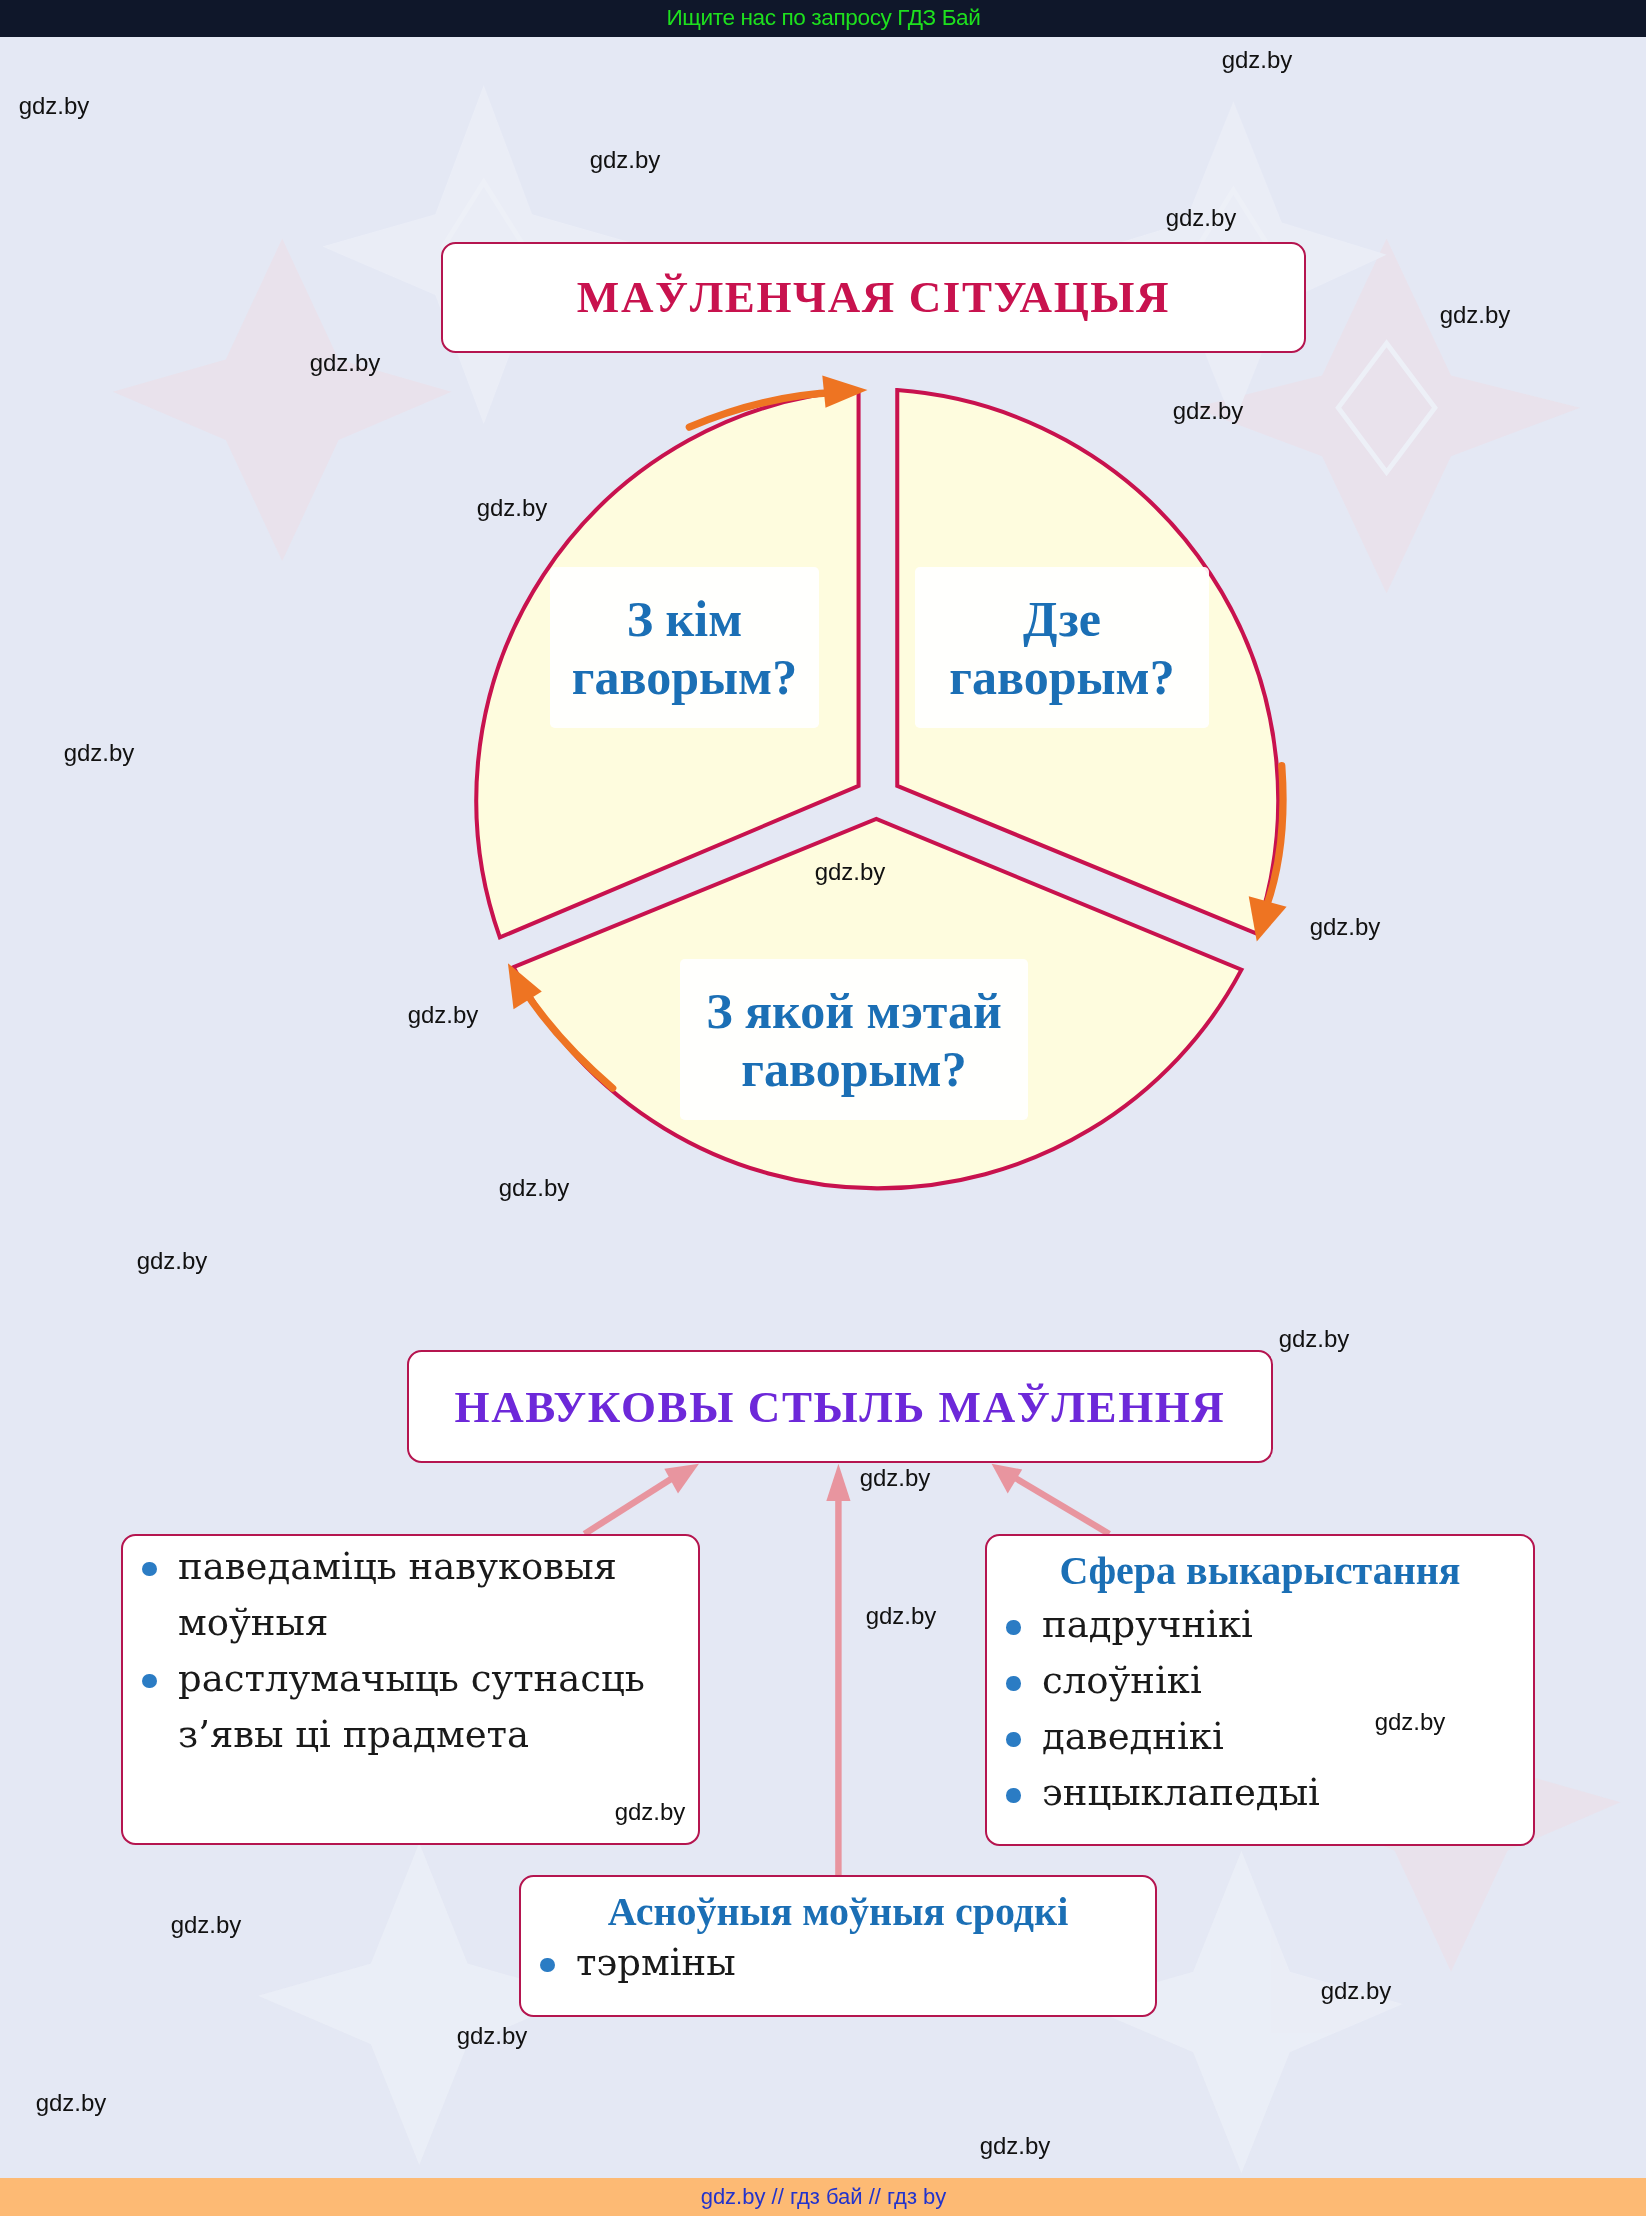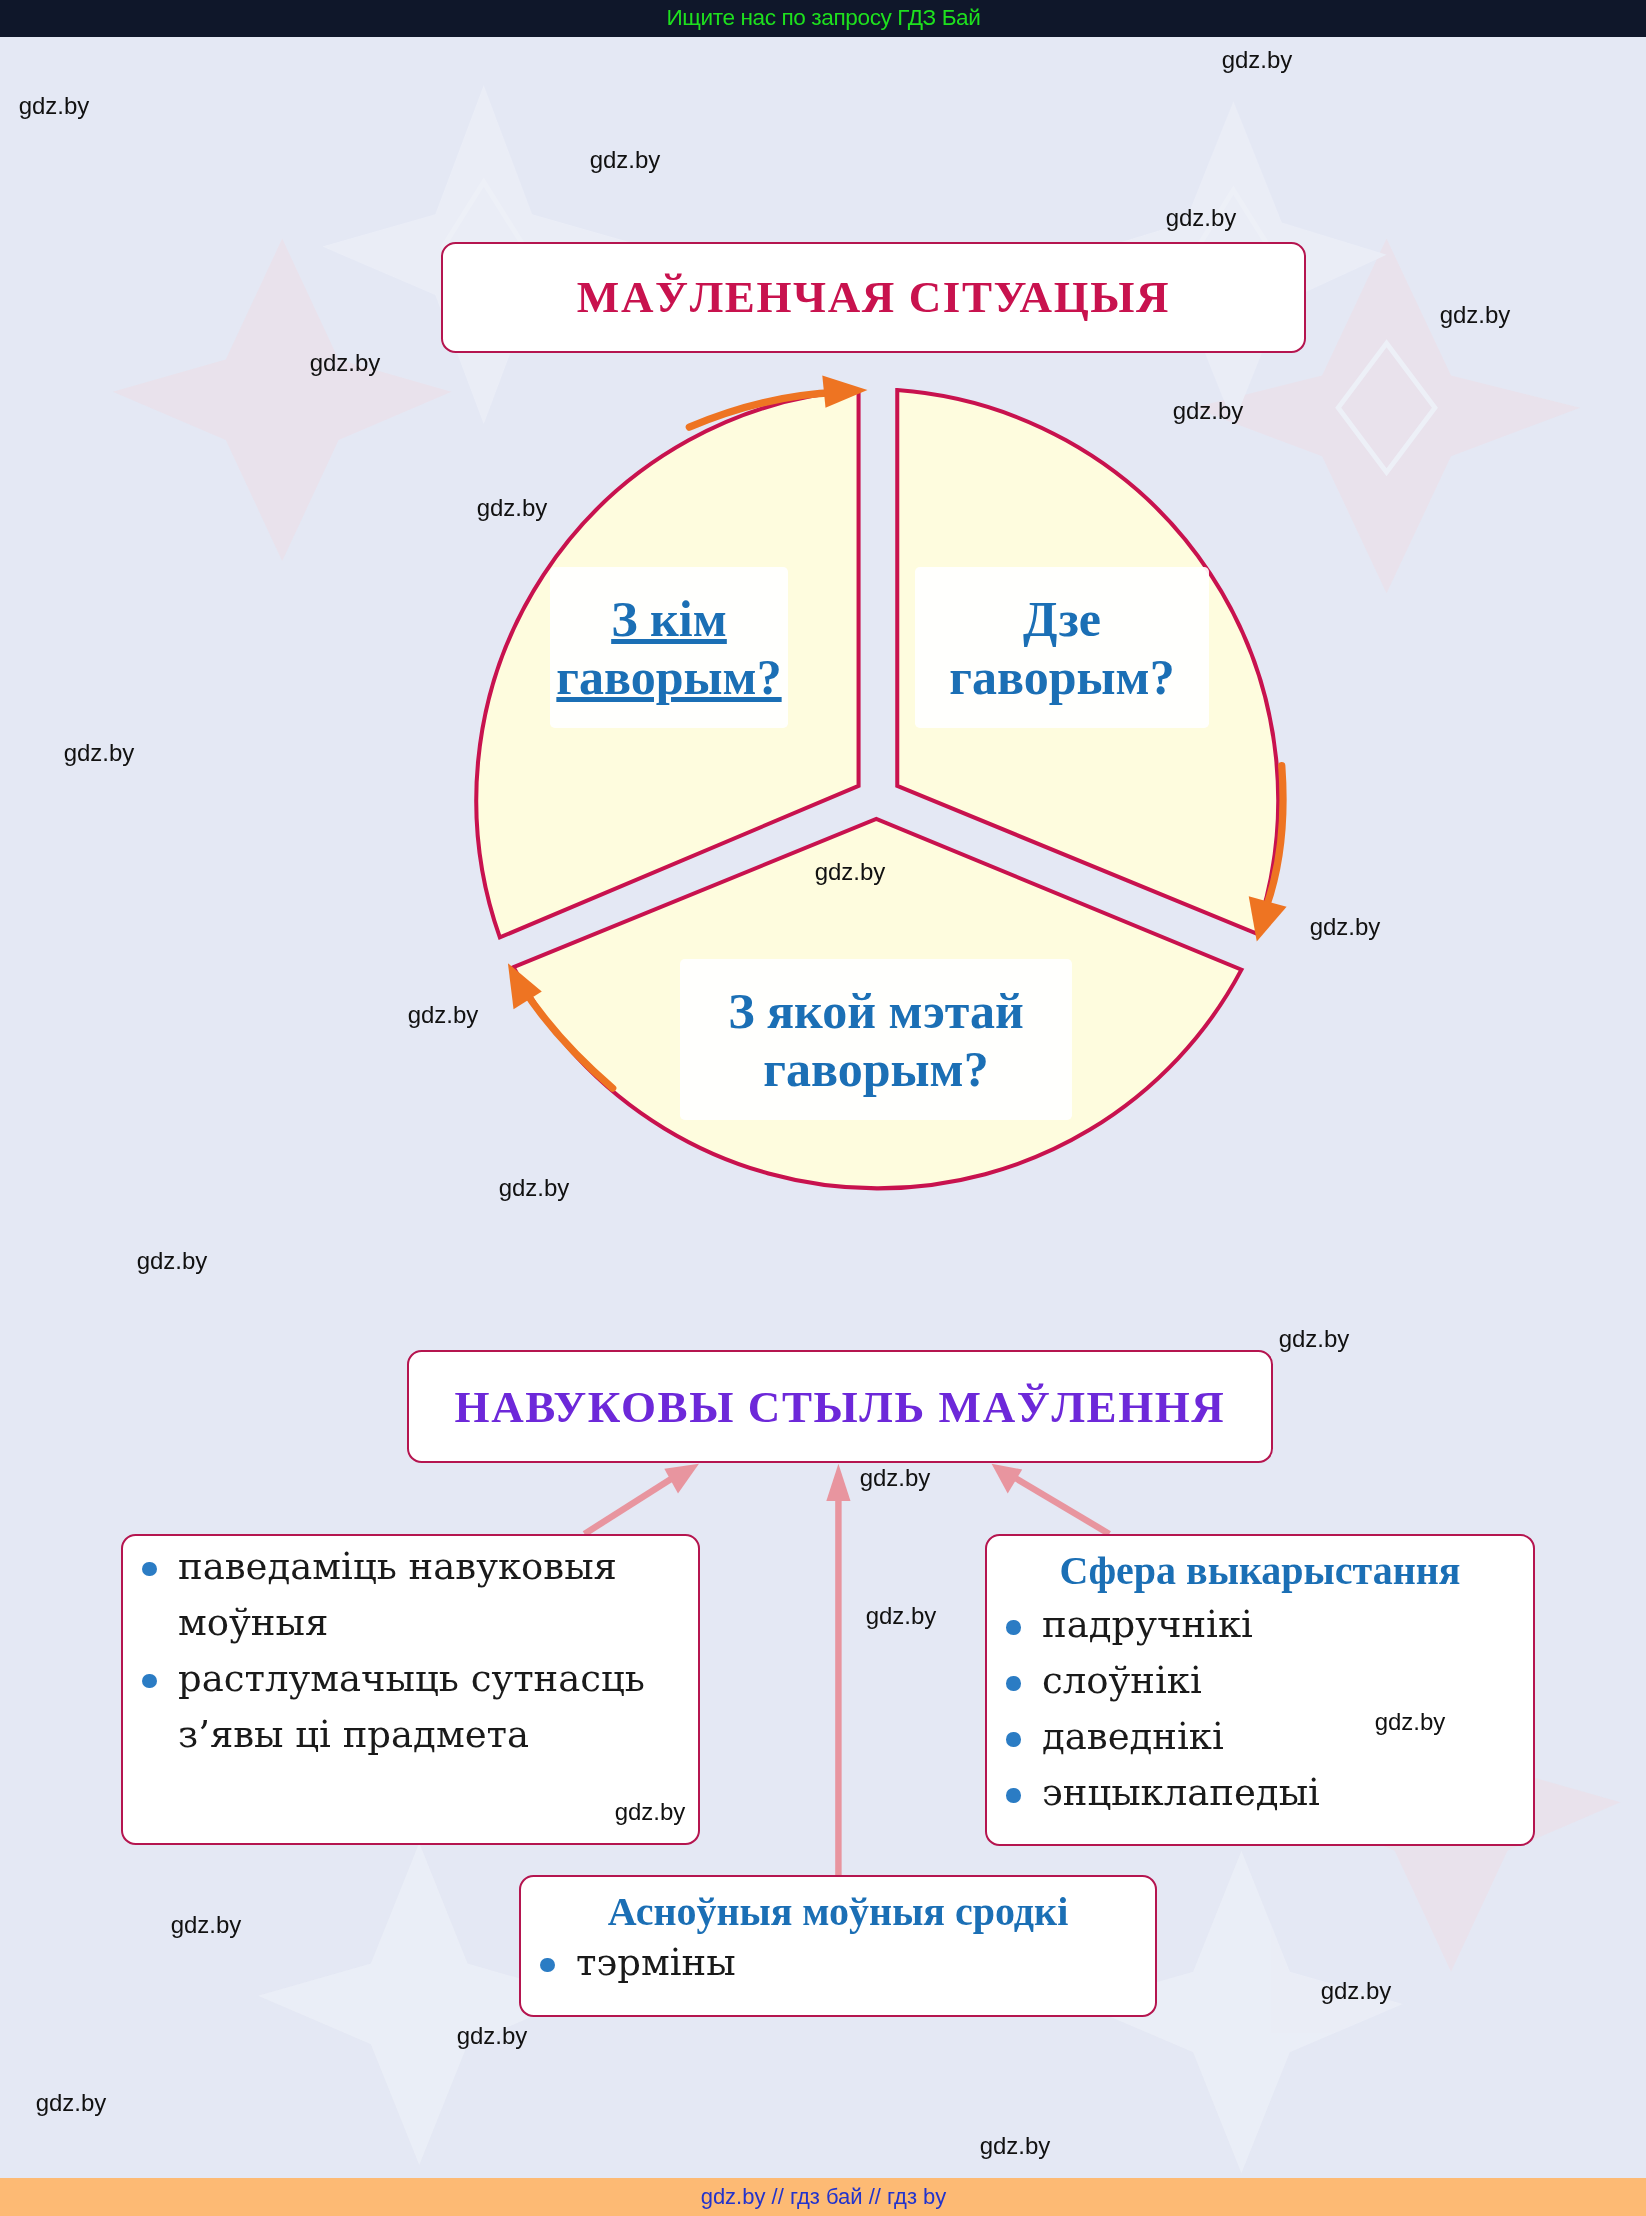--- a/index.html
+++ b/index.html
@@ -68,29 +68,29 @@
       <path d="M1590,950 Q1598,1060 1565,1140"></path>
       <path d="M760,1350 Q690,1290 648,1225"></path>
     </g>
     <g fill="#EE7422">
       <polygon points="1076,484 1020,466 1024,506"></polygon>
       <polygon points="1559,1168 1549,1112 1596,1125"></polygon>
       <polygon points="630,1195 637,1252 672,1230"></polygon>
     </g>
   </svg>
 
-  <div class="q" style="left:550px; top:530px; width:238px; height:161px;text-decoration:underline;">
+  <div class="q" style="left:550px; top:530px; width:269px; height:161px;">
     <div>З кім</div>
     <div>гаворым?</div>
   </div>
   <div class="q" style="left:915px; top:530px; width:294px; height:161px;">
     <div>Дзе</div>
     <div>гаворым?</div>
   </div>
-  <div class="q" style="left:680px; top:922px; width:392px; height:161px;">
+  <div class="q" style="left:680px; top:922px; width:348px; height:161px;">
     <div>З якой мэтай</div>
     <div>гаворым?</div>
   </div>
 
   <svg class="circle-svg" width="1647" height="2141" viewBox="0 46 2043 2656">
     <g stroke="#E8959F" stroke-width="8" fill="none">
       <line x1="725" y1="1903" x2="848" y2="1825"></line>
       <line x1="1040" y1="2326" x2="1040" y2="1840"></line>
       <line x1="1376" y1="1903" x2="1245" y2="1825"></line>
     </g>

